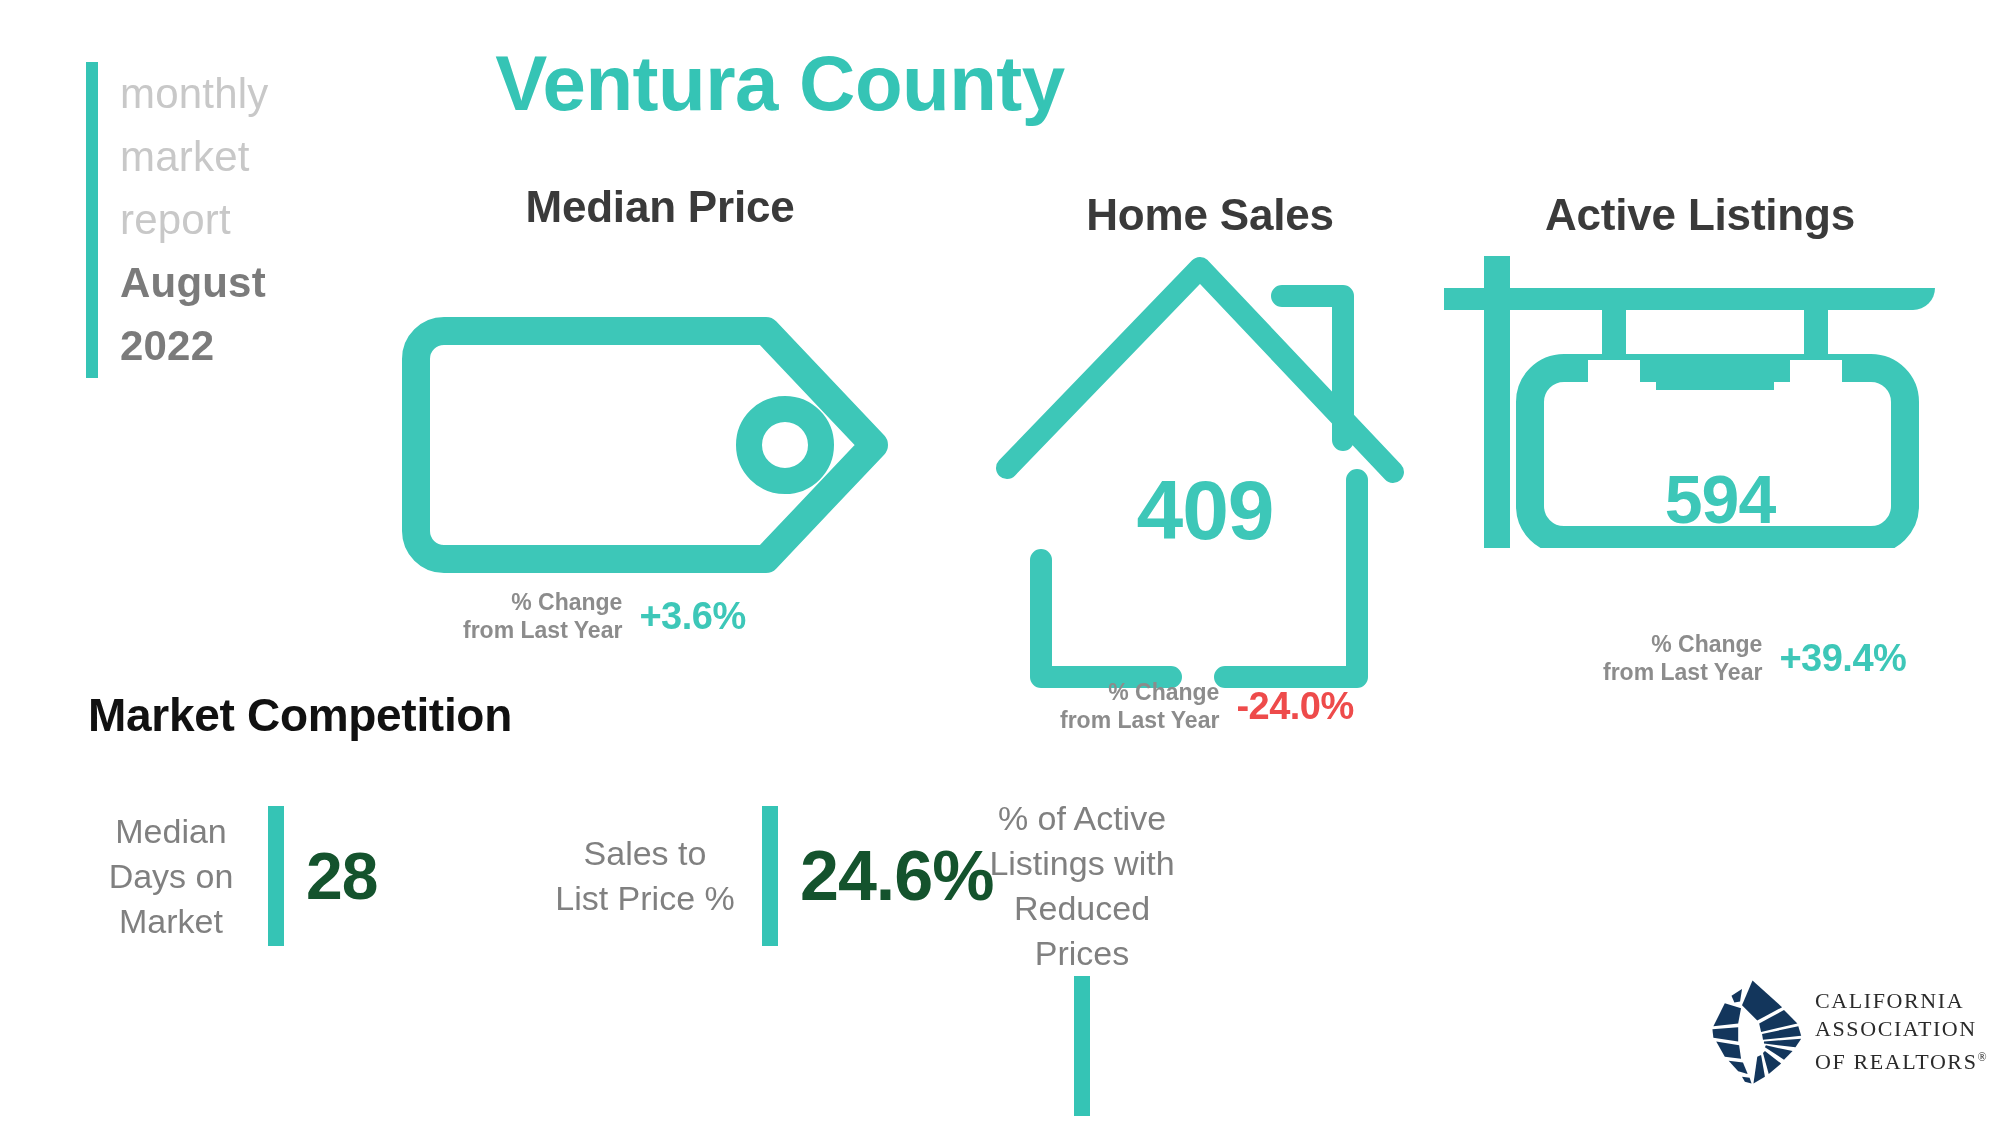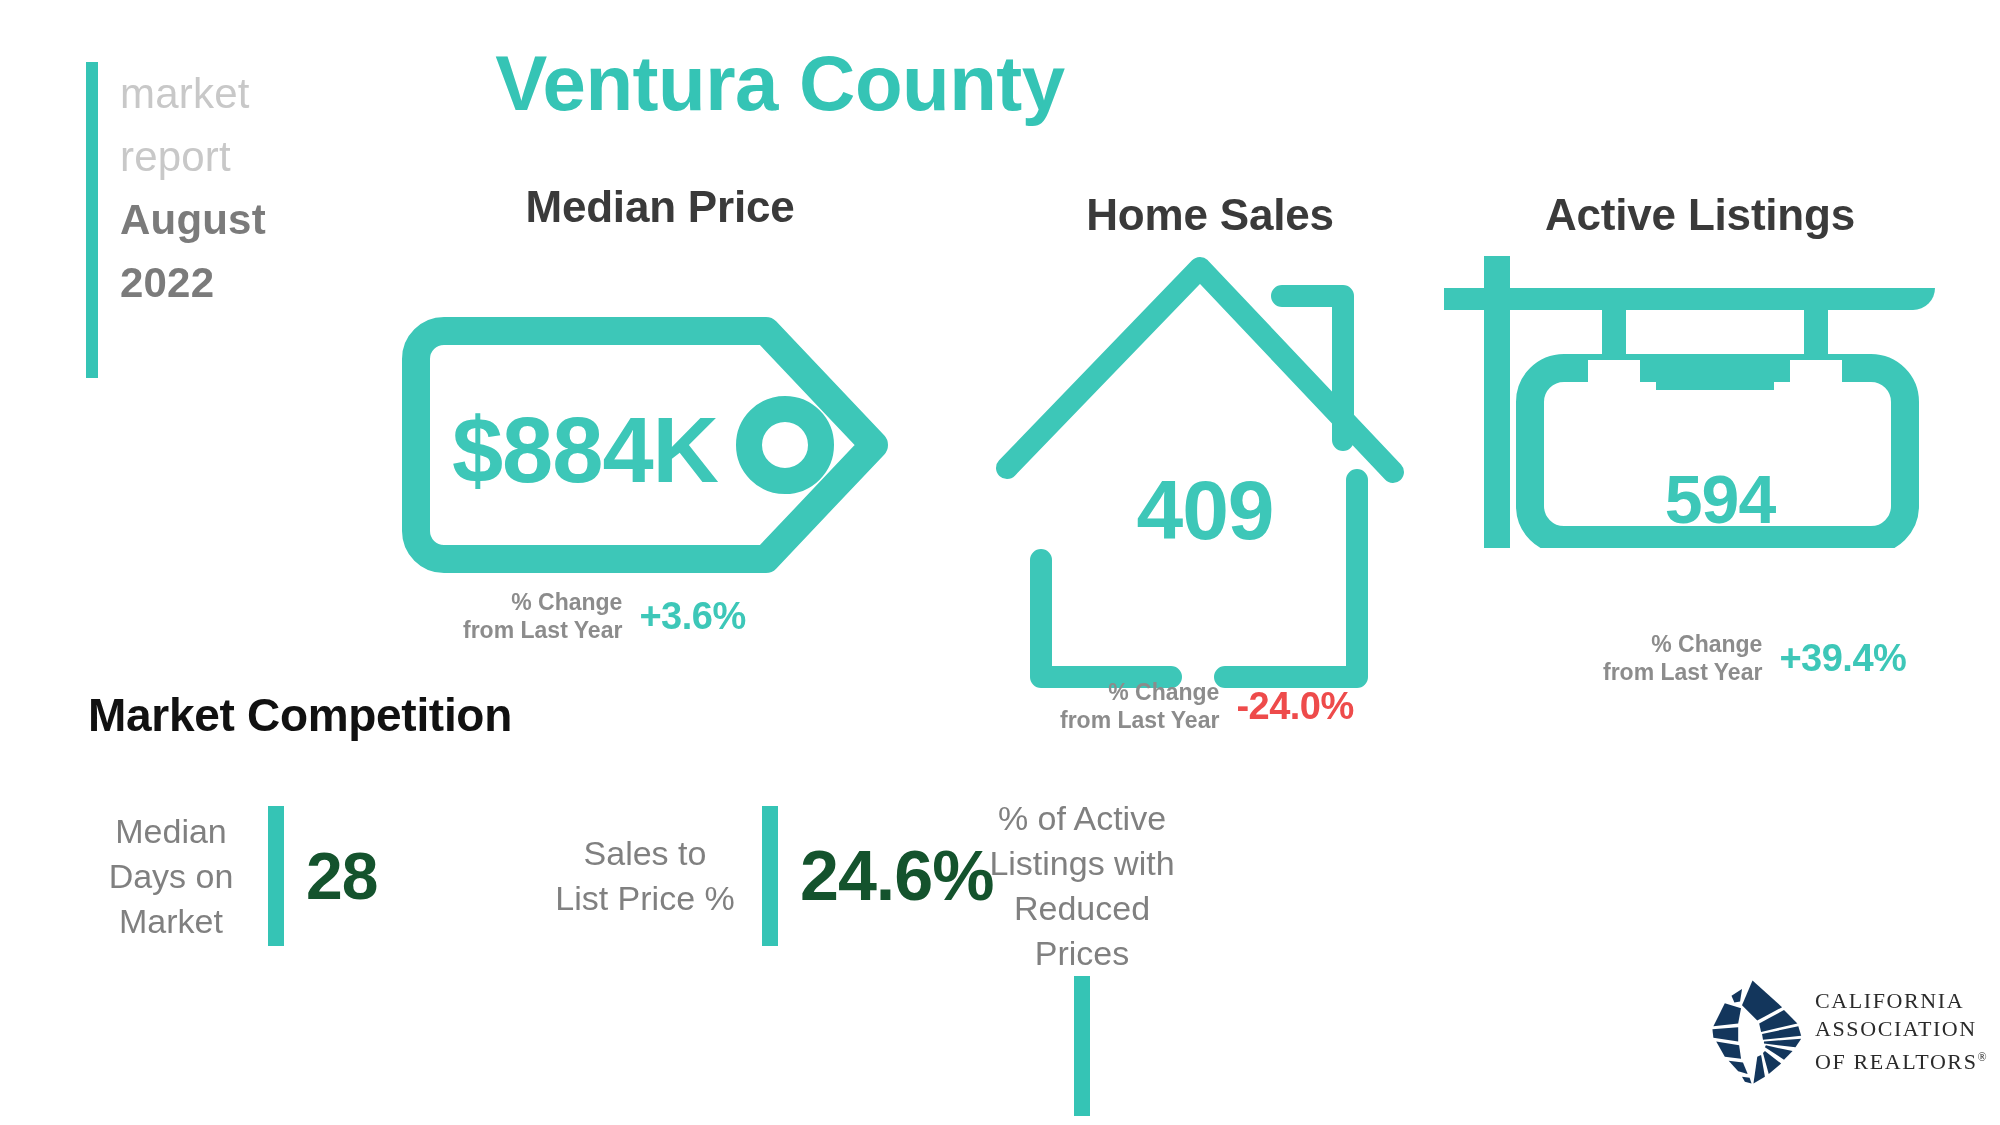--- a/index.html
+++ b/index.html
@@ -106,20 +106,21 @@
   .logo .words .reg { font-size: 12px; vertical-align: super; letter-spacing: 0; }
 </style>
 </head>
 <body>
 
 <div id="page">
 
   <div class="report-label">
     <div class="bar"></div>
     <div class="lines">
+      <div class="soft">monthly</div>
       <div class="soft">market</div>
       <div class="soft">report</div>
       <div class="strong">August</div>
       <div class="strong">2022</div>
     </div>
   </div>
 
   <div class="main-title">
     <span>Ventura County</span>
   </div>
@@ -151,21 +152,20 @@
     <rect x="172" y="60" width="24" height="88" fill="#3dc7b8"></rect>
     <rect x="374" y="60" width="24" height="88" fill="#3dc7b8"></rect>
 
     <rect x="100" y="120" width="375" height="172" rx="34" ry="34" fill="none" stroke="#3dc7b8" stroke-width="28"></rect>
 
     <rect x="158" y="112" width="52" height="44" fill="#ffffff"></rect>
     <rect x="360" y="112" width="52" height="44" fill="#ffffff"></rect>
     <rect x="226" y="108" width="118" height="34" fill="#3dc7b8"></rect>
   </svg>
 
-  <div class="big-value" id="val-median">$884K</div>
   <div class="big-value" id="val-sales">409</div>
   <div class="big-value" id="val-active">594</div>
 
   <div class="change-block" id="chg-median">
     <div class="lbl">% Change
 from Last Year</div>
     <div class="pct up">+3.6%</div>
   </div>
 
   <div class="change-block" id="chg-sales">

